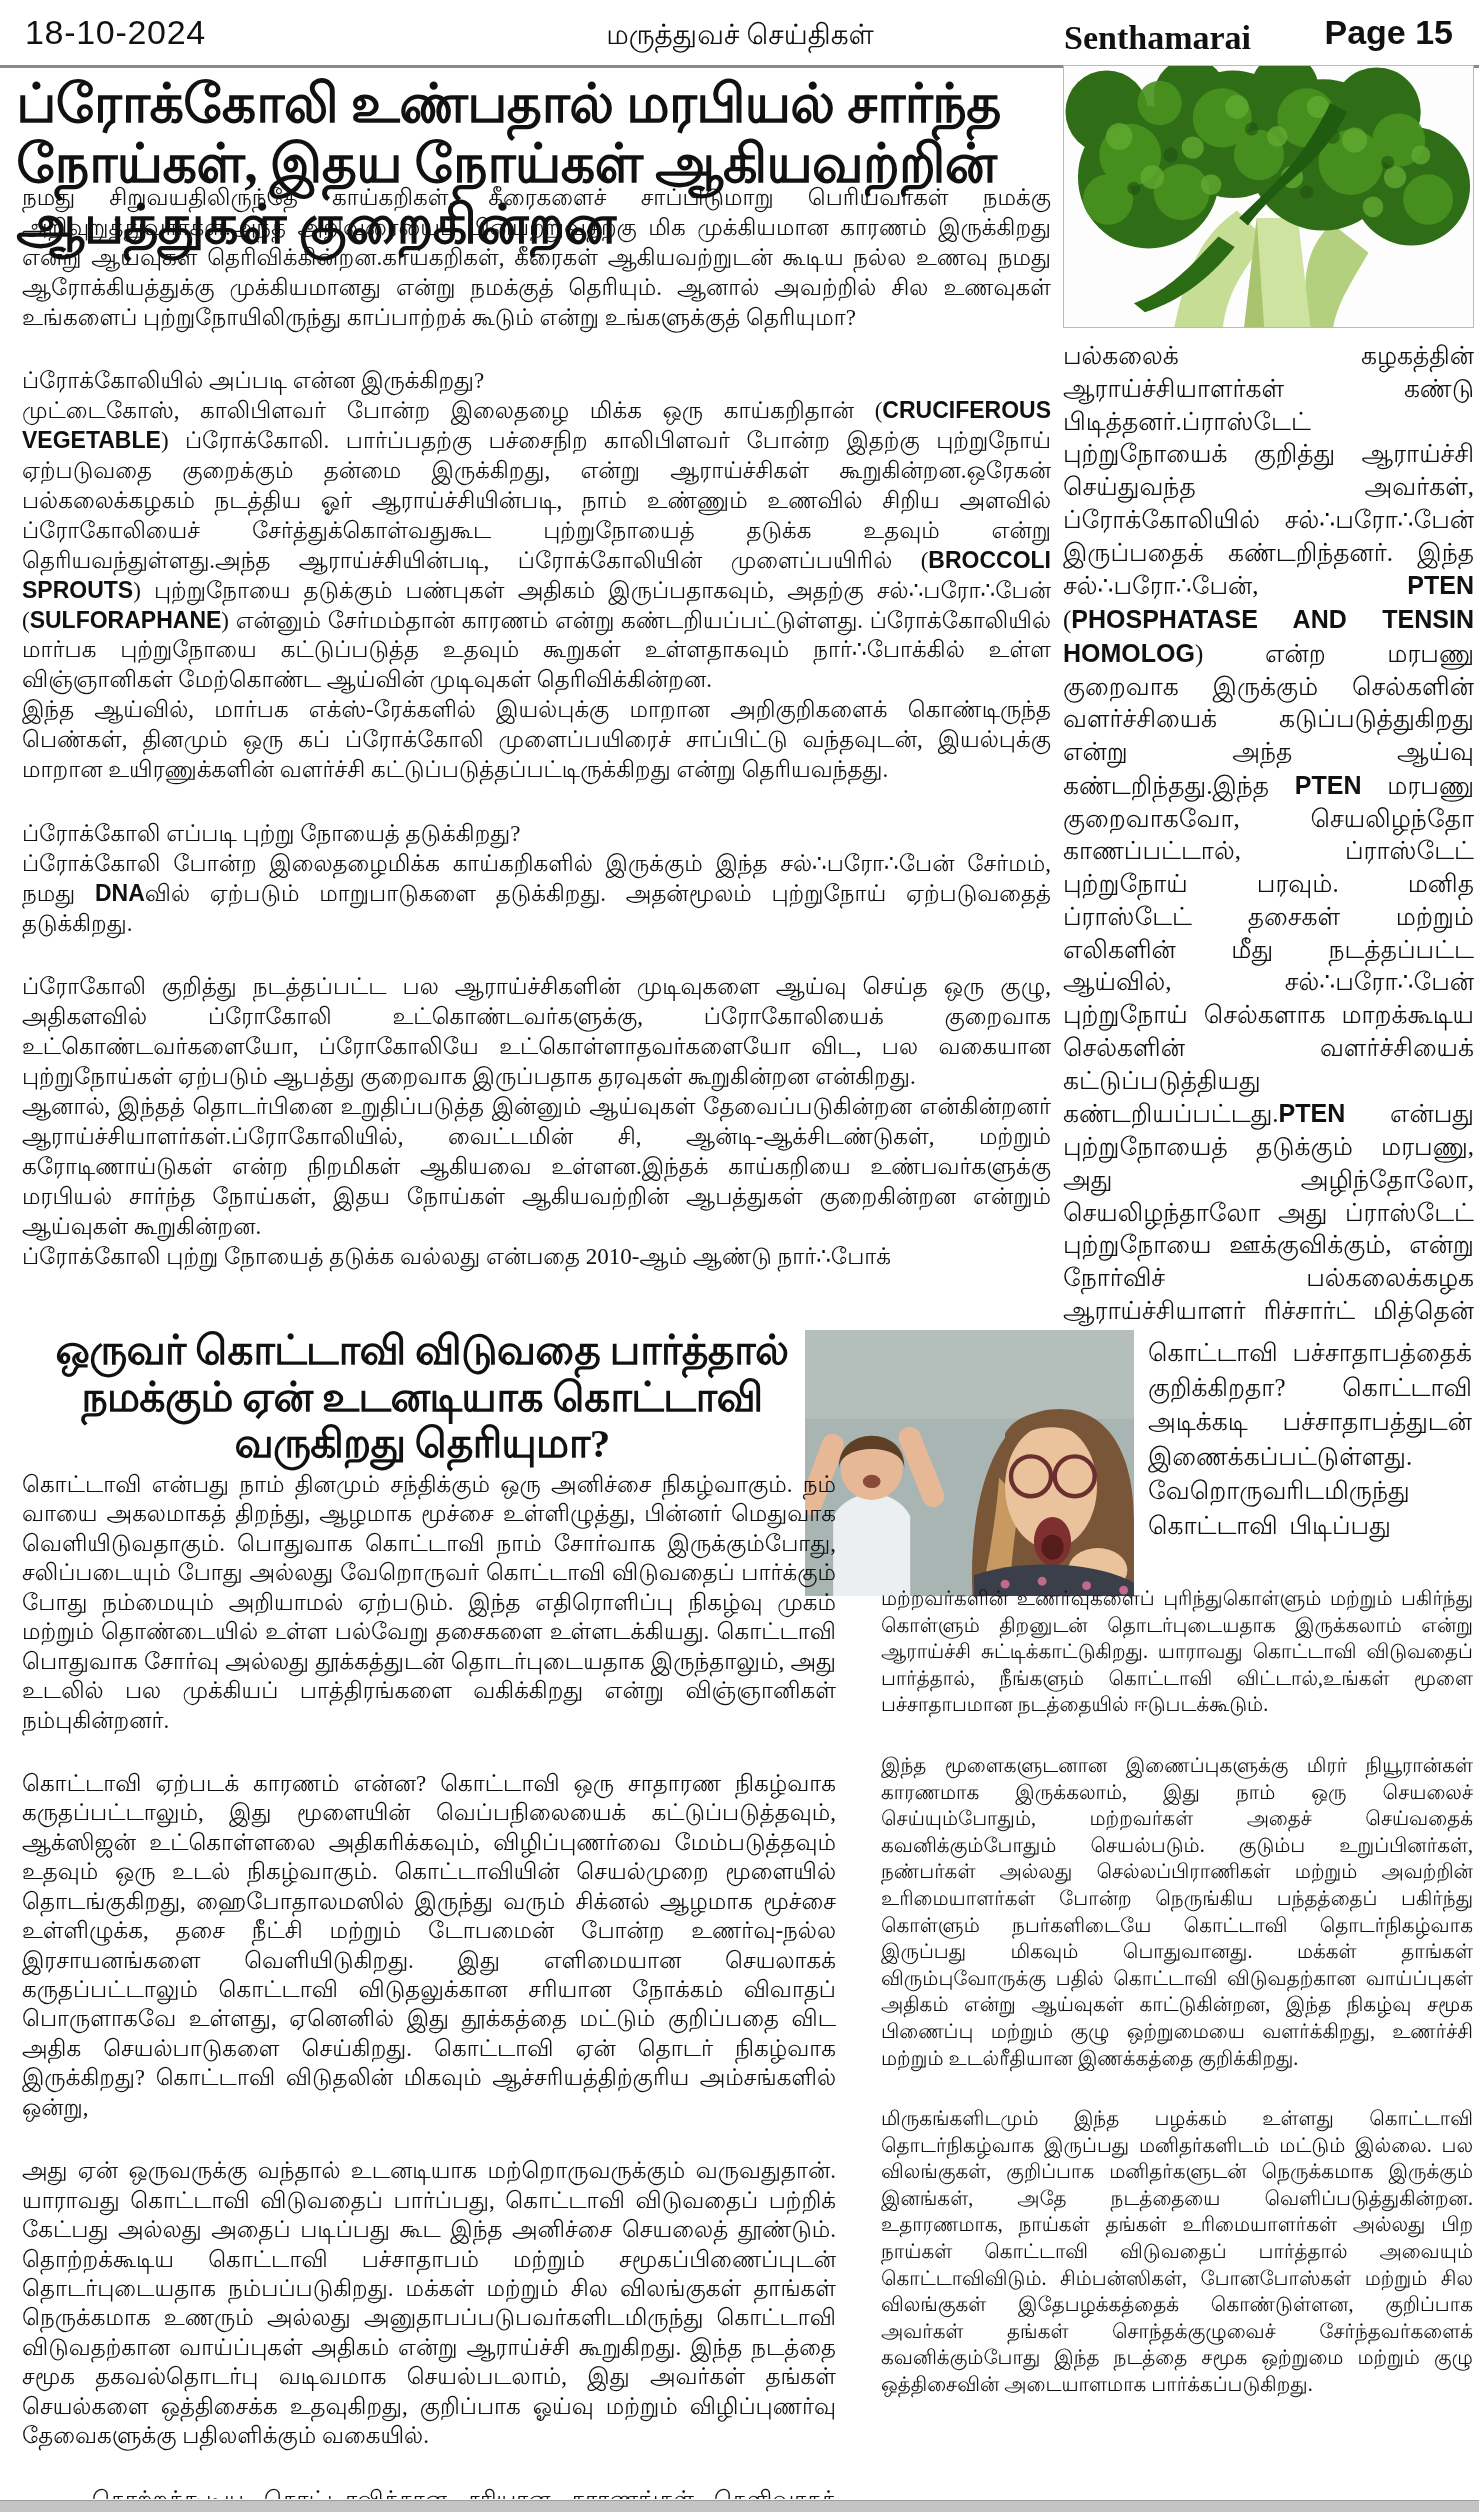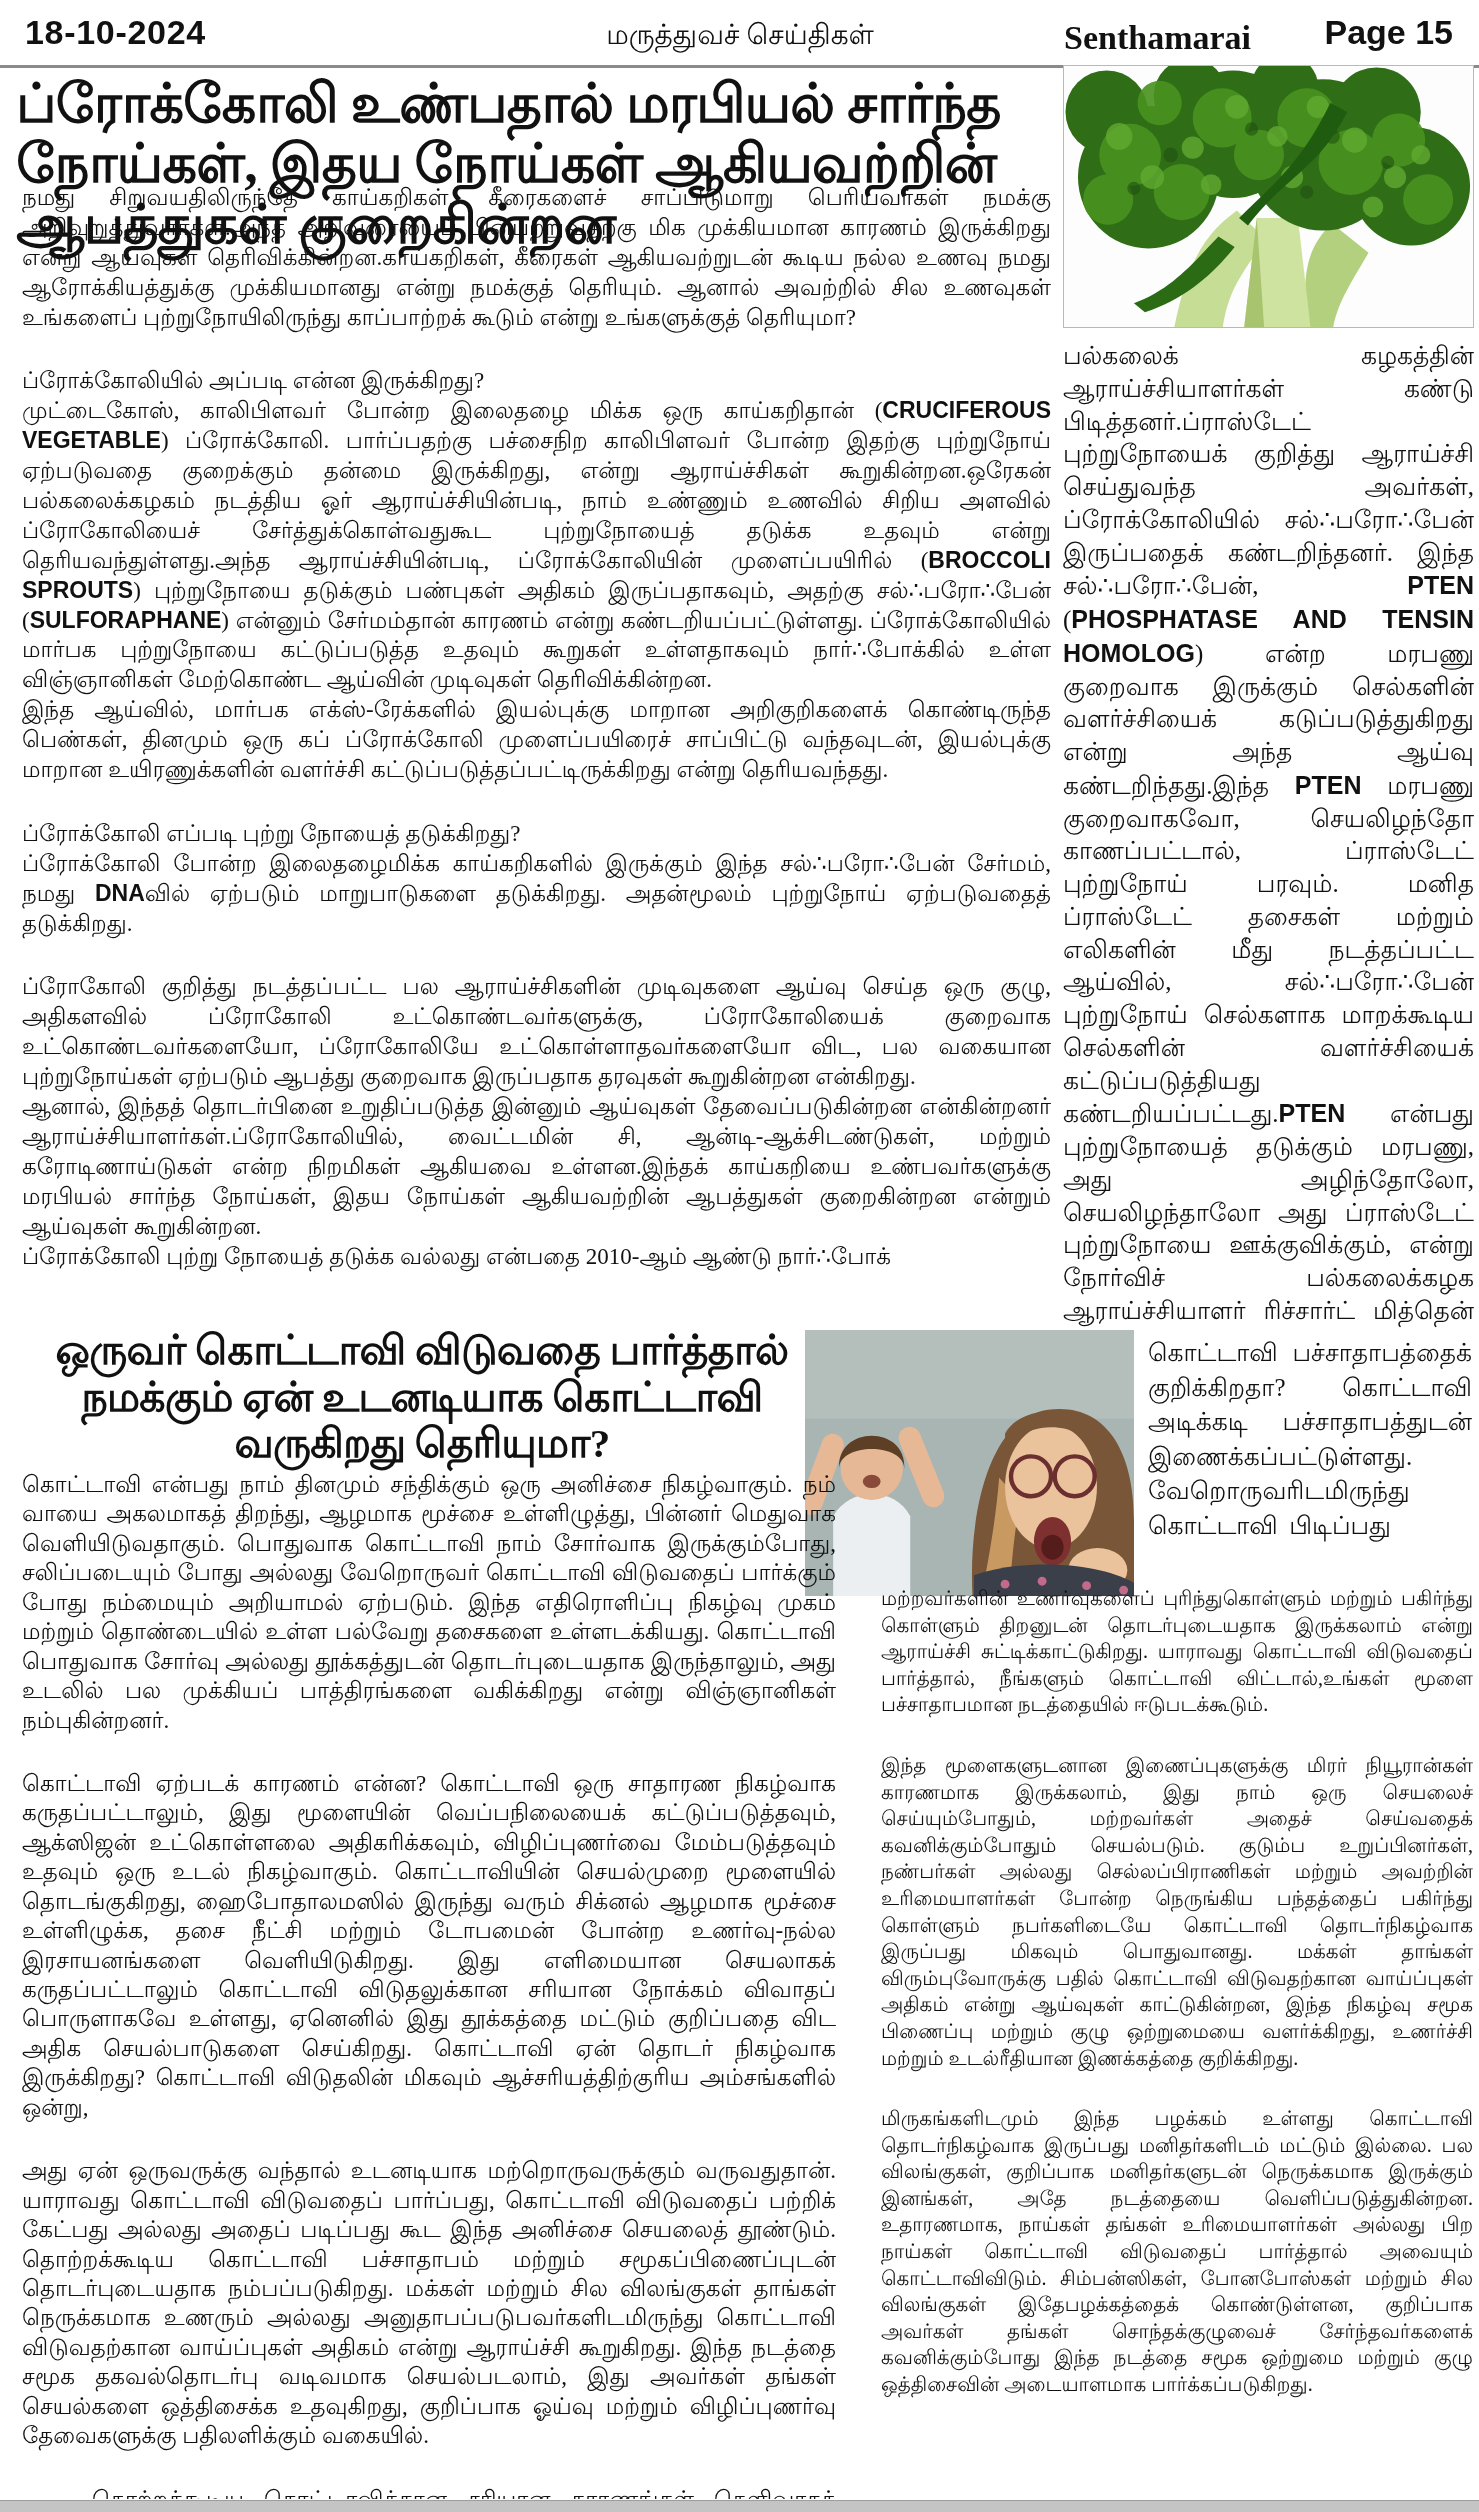--- a/index.html
+++ b/index.html
@@ -2,21 +2,21 @@
 <html style="font-size:12px"><head>
 <meta charset="utf-8">
 <style>
   *{margin:0;padding:0;box-sizing:border-box}
   html,body{background:#e9e9e9}
   .page{position:relative;width:1480px;height:2512px;margin:0 auto;background:#ffffff;
         color:#111;font-family:"Liberation Serif",serif;overflow:hidden}
   
   .header{position:absolute;left:0;top:0;width:1480px;height:68px;background:#fff;
           border-bottom:3.7px solid #8a8a8a}
-  .hdr-date{position:absolute;left:25px;top:13.3px;font-size:34px;font-weight:bold;
+  .hdr-date{position:absolute;left:25px;top:13.3px;font-size:34px;font-weight:normal;
             font-family:"Liberation Sans",sans-serif;letter-spacing:0.7px}
   .hdr-section{position:absolute;left:50%;transform:translateX(-50%);top:19px;font-size:28px}
   .hdr-paper{position:absolute;right:229px;top:19px;font-size:34px;font-weight:bold;
              font-family:Liberation Serif, serif}
   .hdr-page{position:absolute;right:27px;top:13.3px;font-size:34px;font-weight:bold;
             font-family:"Liberation Sans",sans-serif}
   
   .a1-headline{position:absolute;left:16.3px;top:74px;width:1036px;font-size:54px;line-height:1.12;
                font-weight:bold;text-align:left;letter-spacing:-0.7px}
   .img-broccoli{position:absolute;left:1063px;top:65px;width:411px;height:263px;

